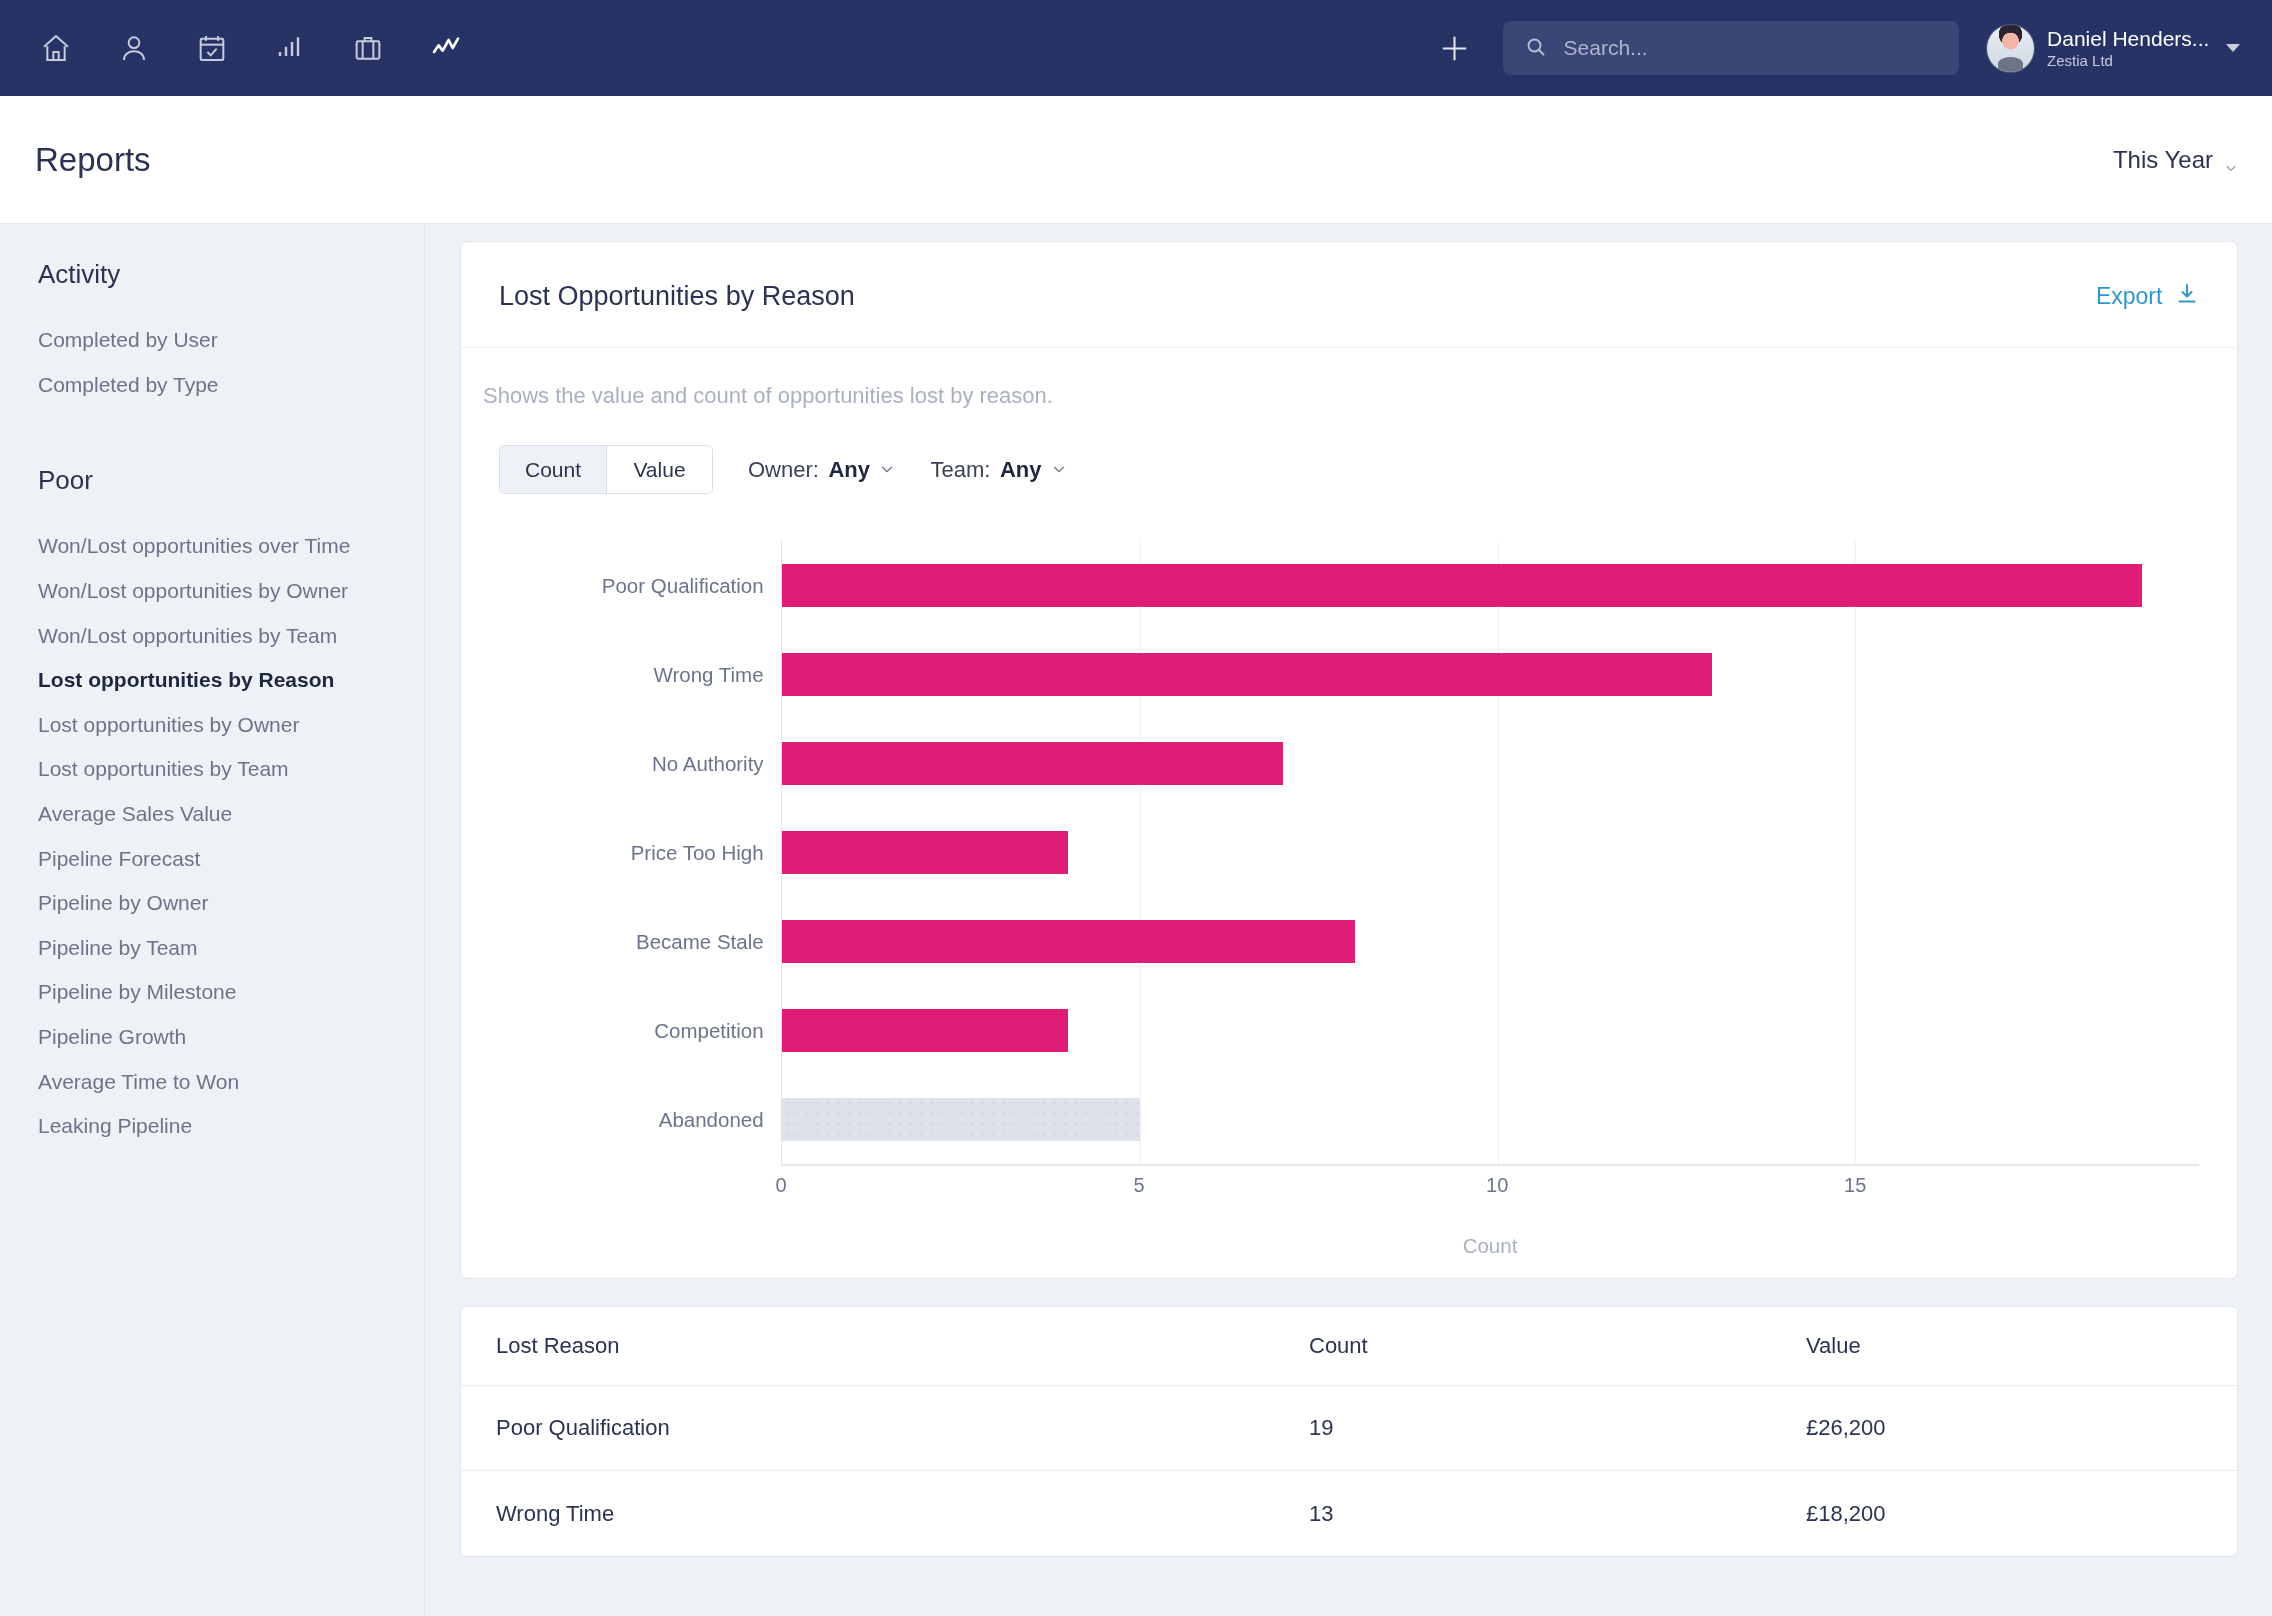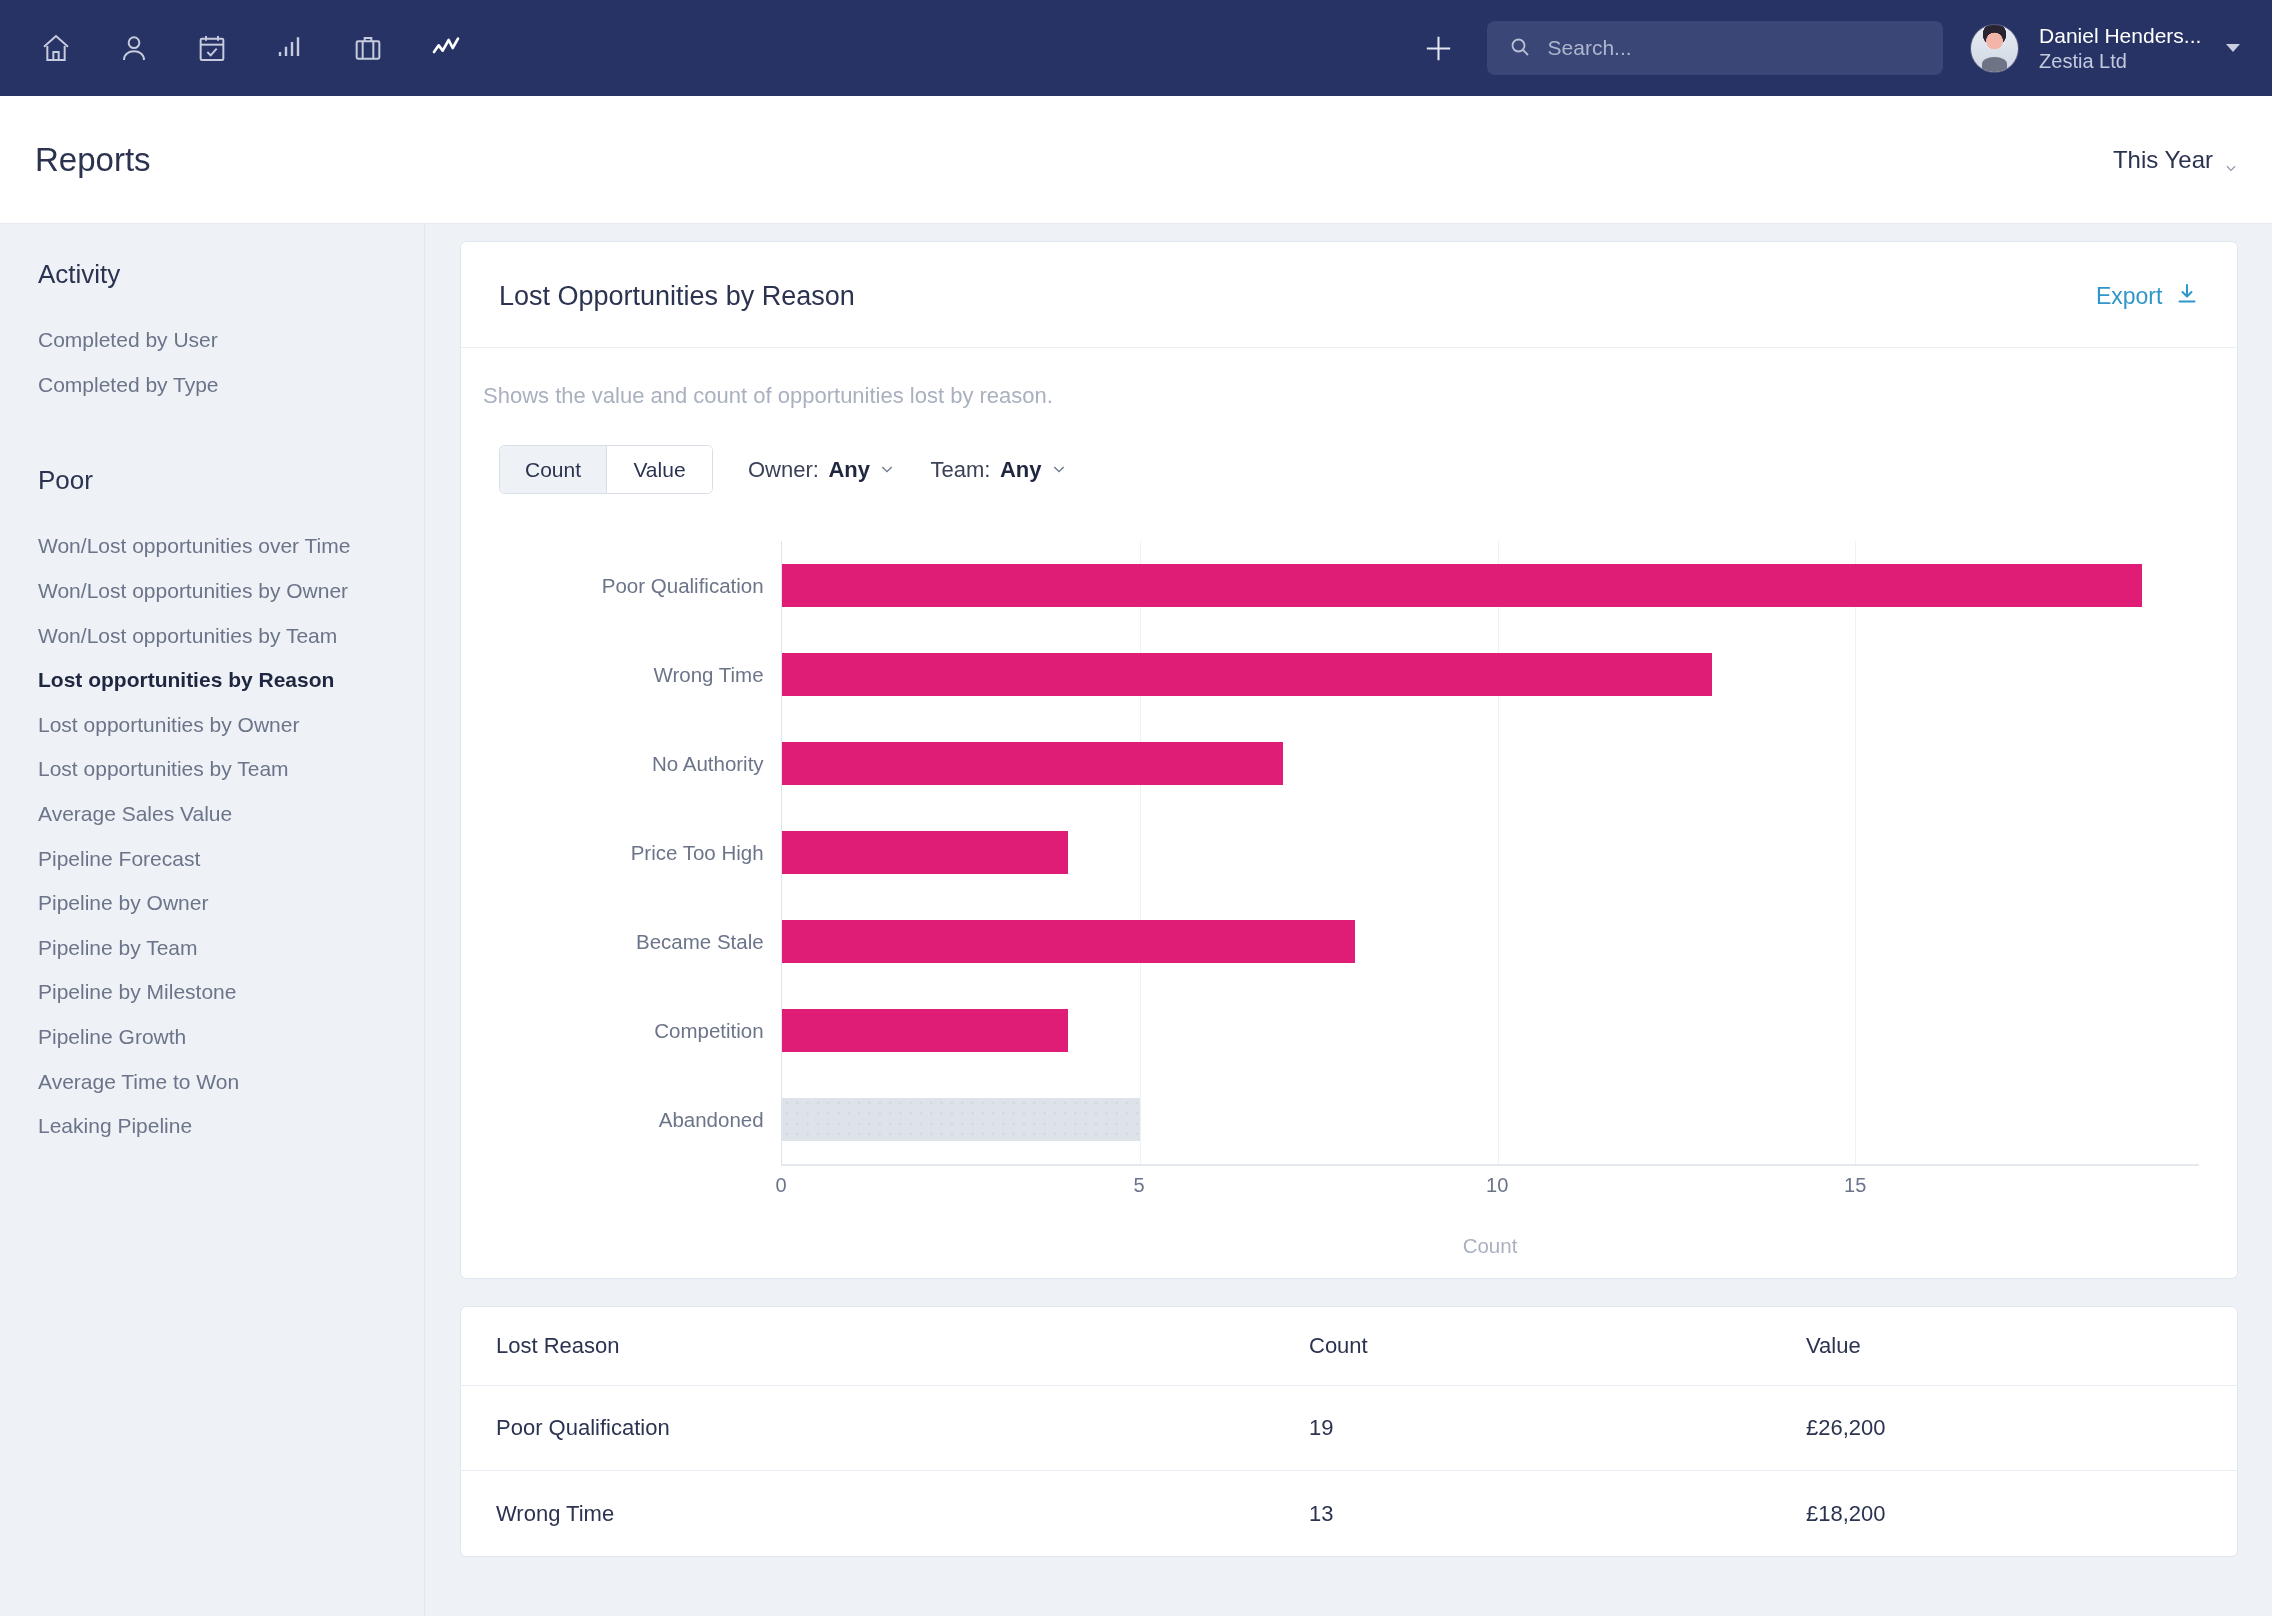--- a/index.html
+++ b/index.html
@@ -47,37 +47,37 @@
     cursor: text;
   }
   .search-box .sinput {
     border: none; background: transparent; outline: none;
     color: #b9c0d6; font-size: 21px;
     font-family: "Liberation Sans", sans-serif;
     width: 100%;
   }
   .search-box .sinput::placeholder { color: #aeb6cf; }
 
-  .user-chip { display: flex; align-items: center; gap: 20px; cursor: pointer; }
+  .user-chip { display: flex; align-items: center; gap: 12px; cursor: pointer; }
   .avatar {
     width: 49px; height: 49px; border-radius: 50%;
     background: radial-gradient(circle at 50% 34%, #f2b5a8 0 21%, transparent 22%),
                 radial-gradient(circle at 50% 20%, #2a2430 0 26%, transparent 27%),
                 linear-gradient(#e9edf3, #cfd7e3);
     overflow: hidden; position: relative; flex: none;
     border: 0.8px solid #51597e;
   }
   .avatar::after {
     content: ""; position: absolute; left: 24%; right: 24%;
     bottom: 0; height: 30%; border-radius: 50% 50% 0 0;
     background: #6e7486;
   }
   .user-meta { line-height: 1.22; }
   .user-name { color: #ffffff; font-size: 21px; }
-  .user-org  { color: #c4cade; font-size: 20px; }
+  .user-org  { color: #c4cade; font-size: 15px; }
   .caret-dn {
     width: 0; height: 0; margin-left: 4.7px;
     border-left: 7px solid transparent; border-right: 7px solid transparent;
     border-top: 8px solid #c8cee1; cursor: pointer;
   }
 
   
   .pagehead {
     height: 128px; background: #ffffff;
     display: flex; align-items: center;

